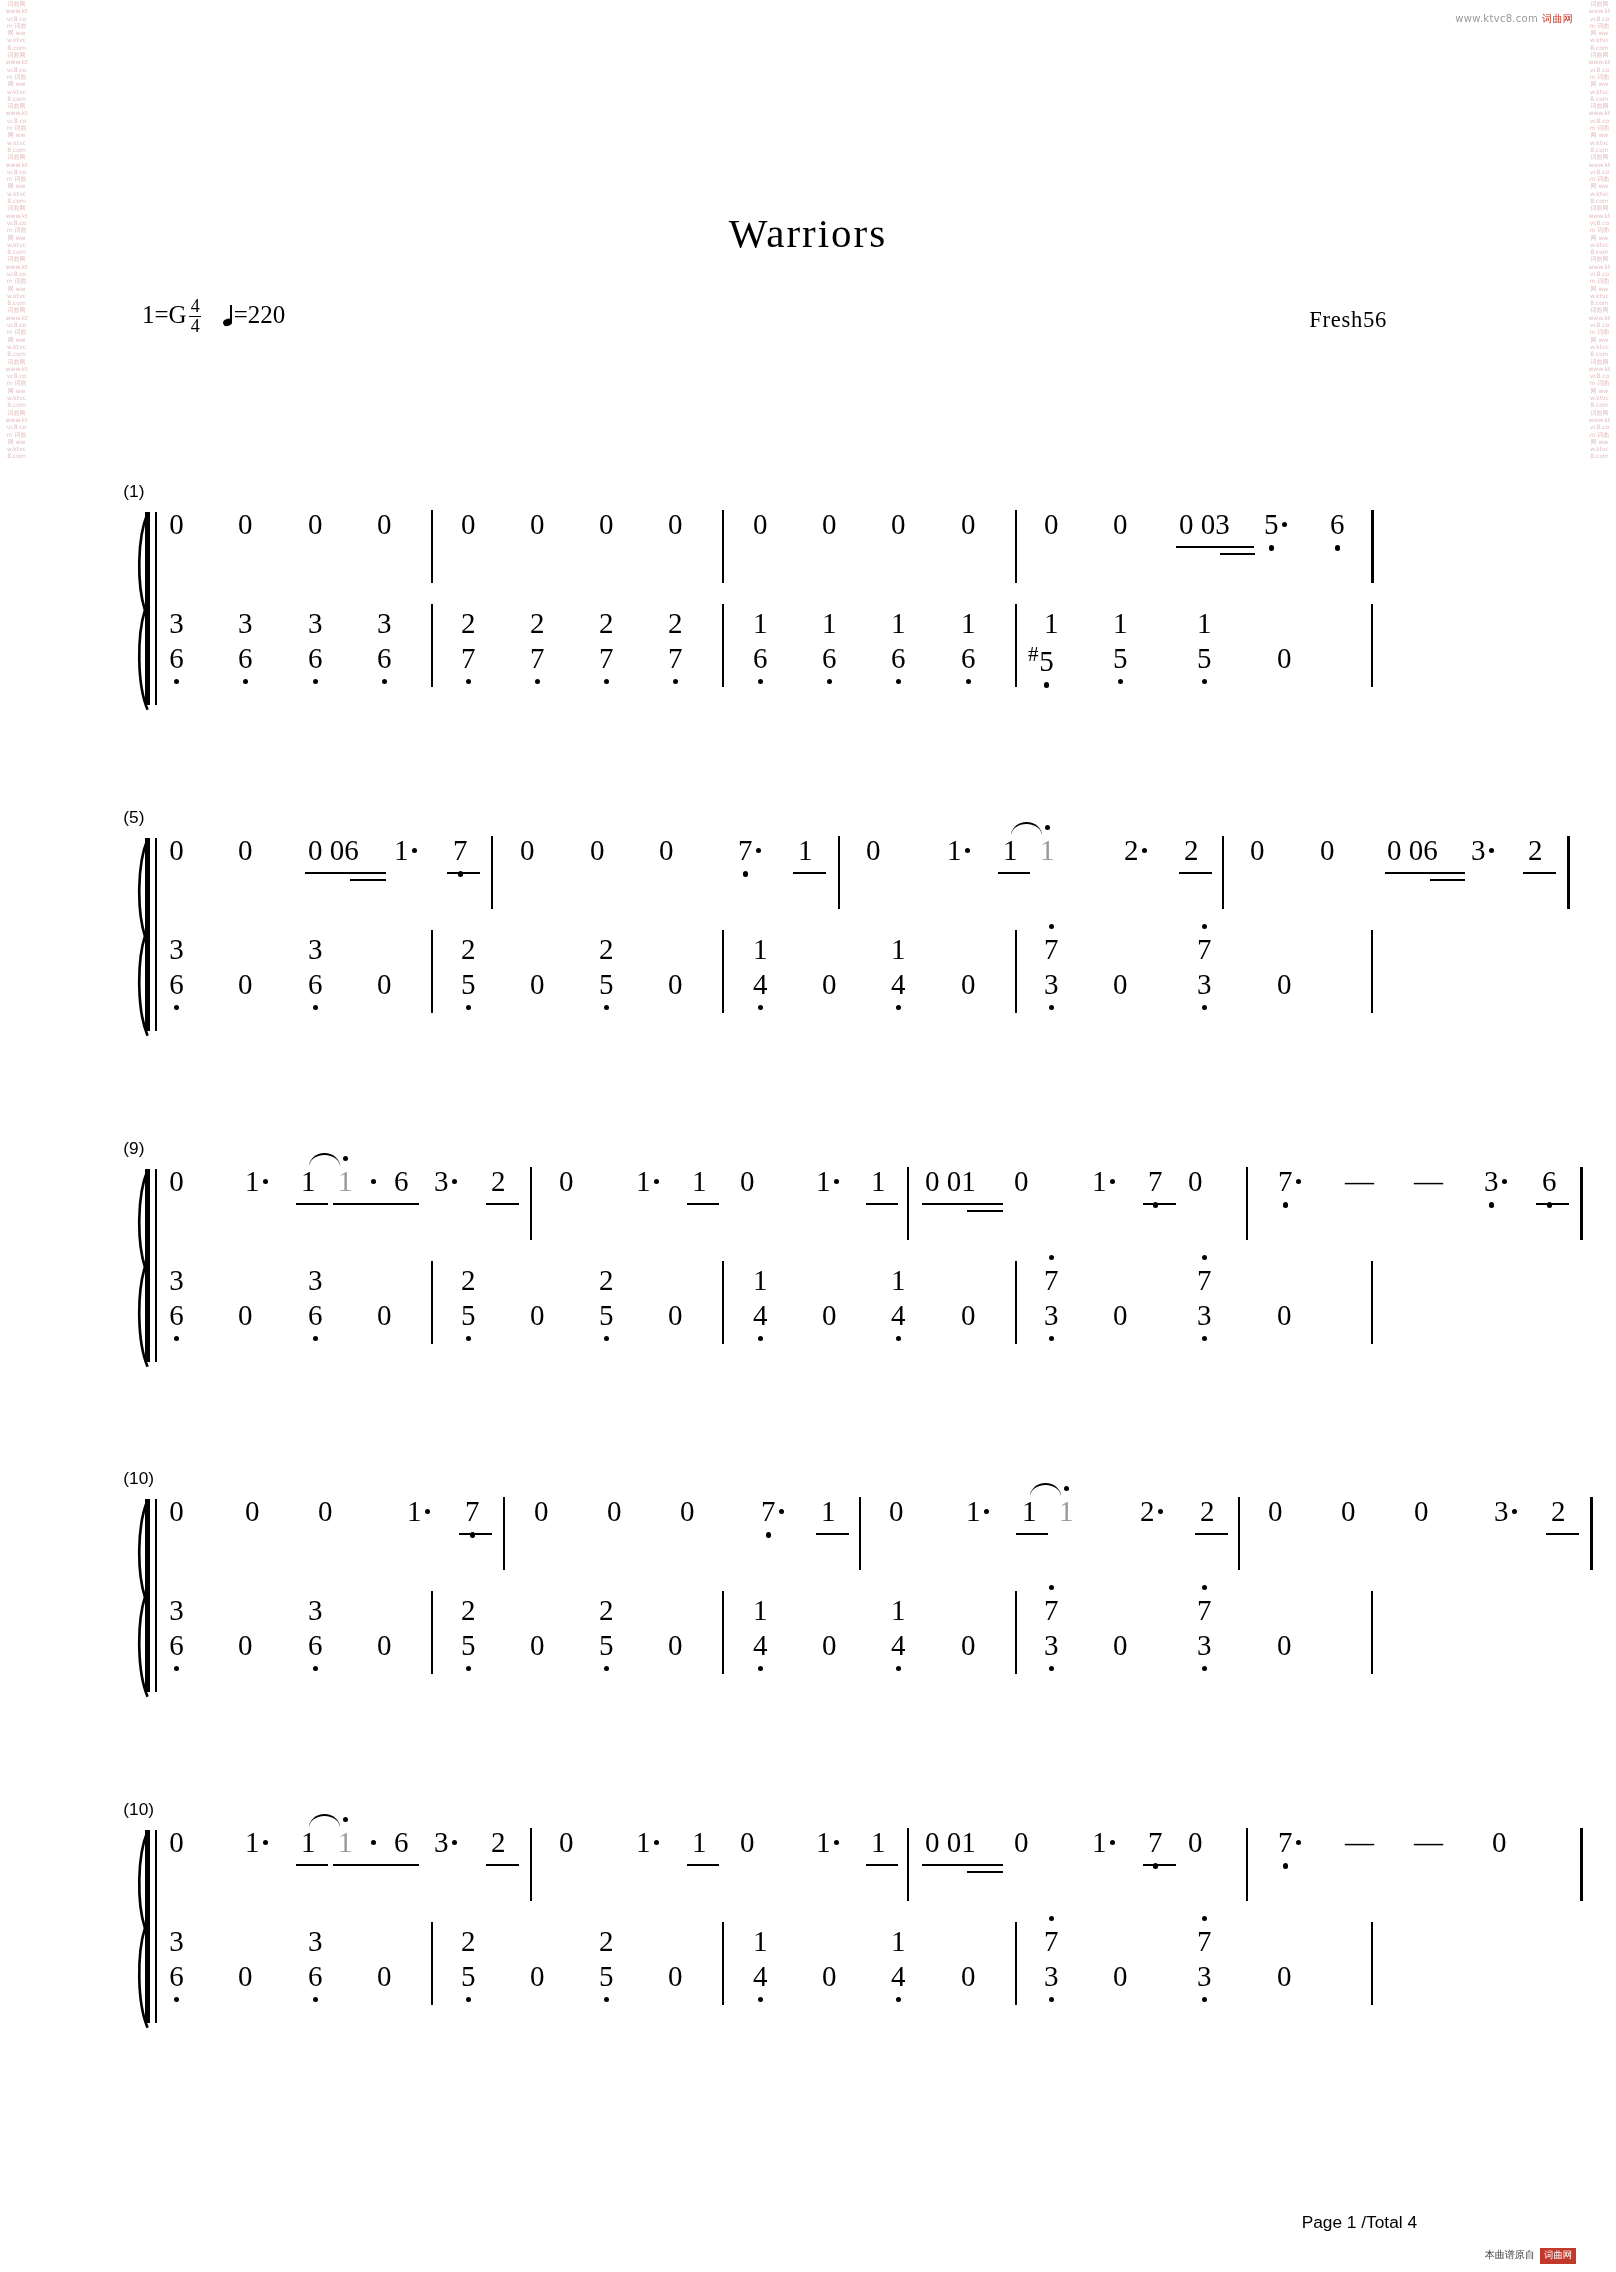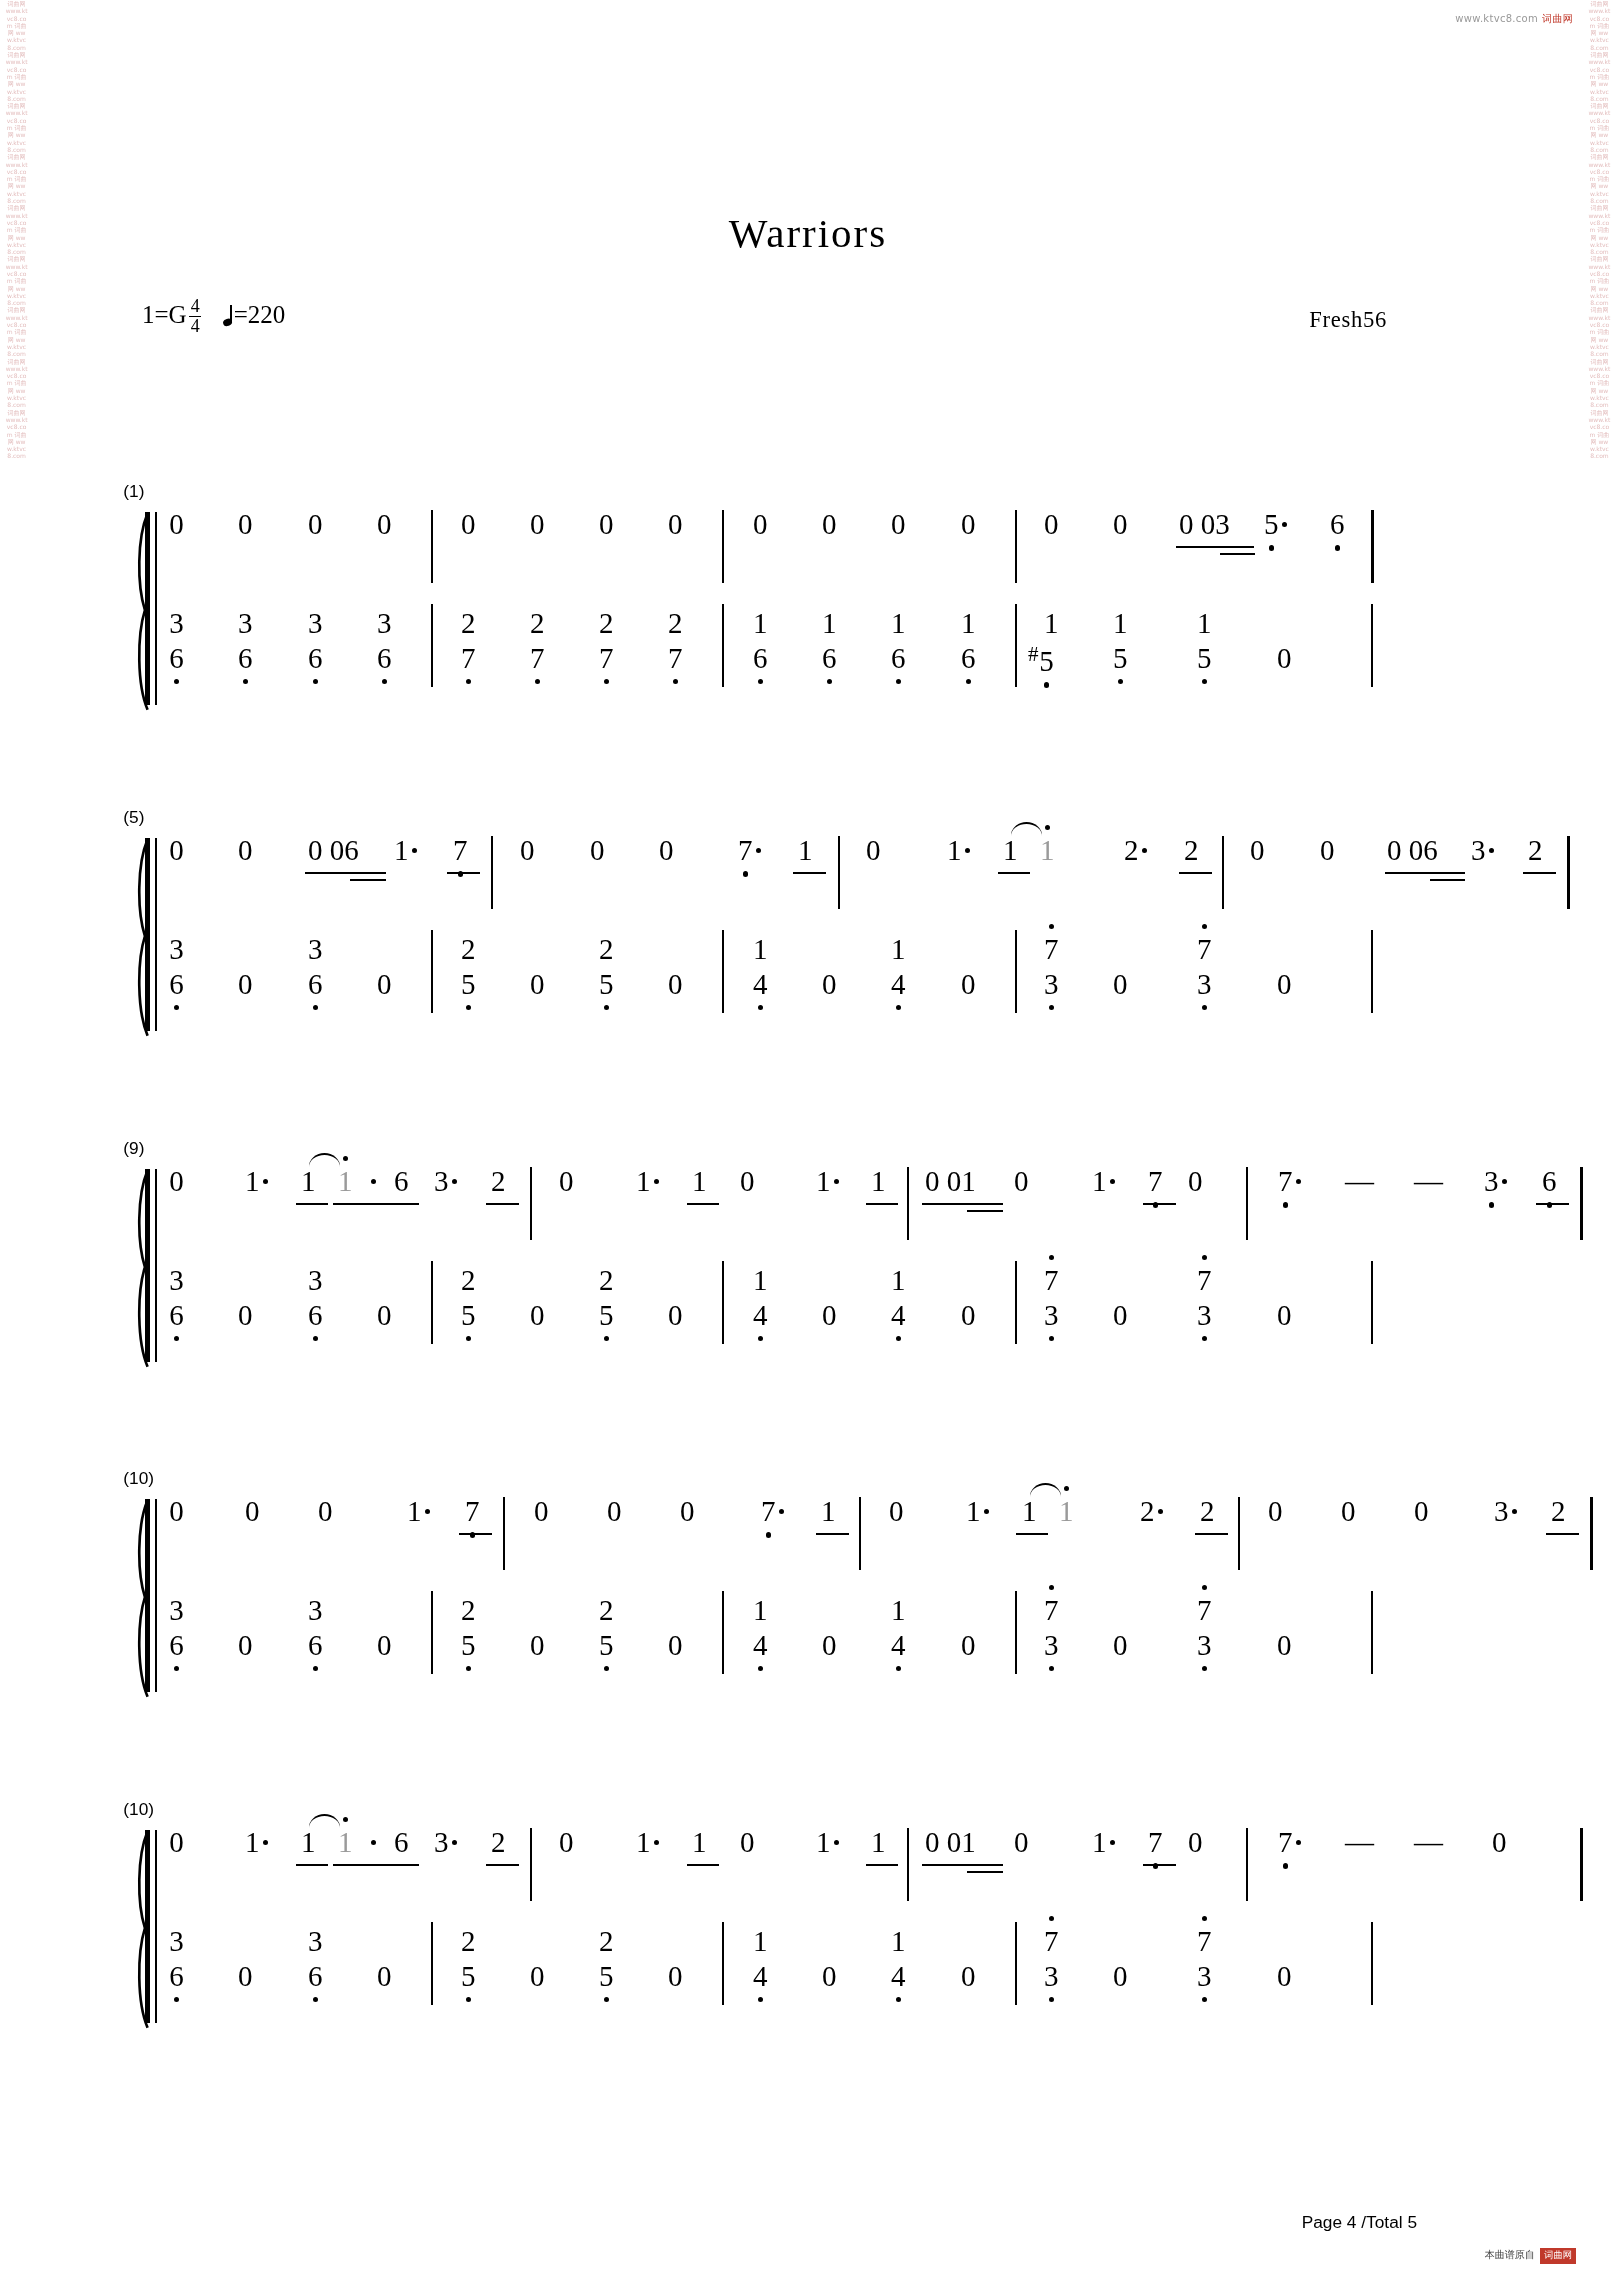--- a/index.html
+++ b/index.html
@@ -653,18 +653,18 @@
     <div class="note" style="left:884px; top:-8px;"><span class="num dot-above">7</span></div>
     <div class="note" style="left:884px; top:26.6px;"><span class="num dot-below">3</span></div>
     <div class="note" style="left:953px; top:26.6px;">0</div>
     <div class="note" style="left:1037px; top:-8px;"><span class="num dot-above">7</span></div>
     <div class="note" style="left:1037px; top:26.6px;"><span class="num dot-below">3</span></div>
     <div class="note" style="left:1117px; top:26.6px;">0</div>
     <div class="barline" style="left:1211px; top:-13.3px; height:83px;"></div>
   </div>
 </div>
 
-<div class="page-footer">Page 4 /Total 5</div>
+<div class="page-footer">Page 1 /Total 4</div>
 
 <div class="bottom-watermark">
   <span>本曲谱原自</span><span class="badge">词曲网</span>
 </div>
 
 
 </body></html>

